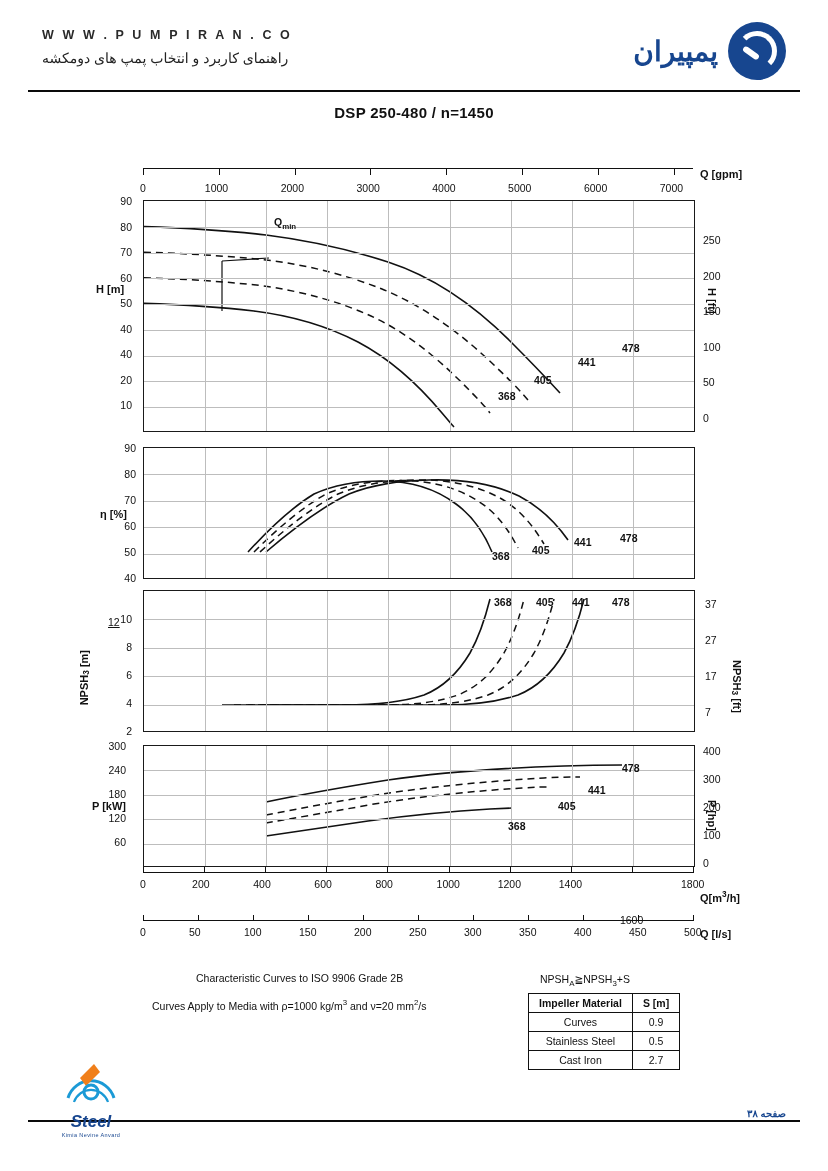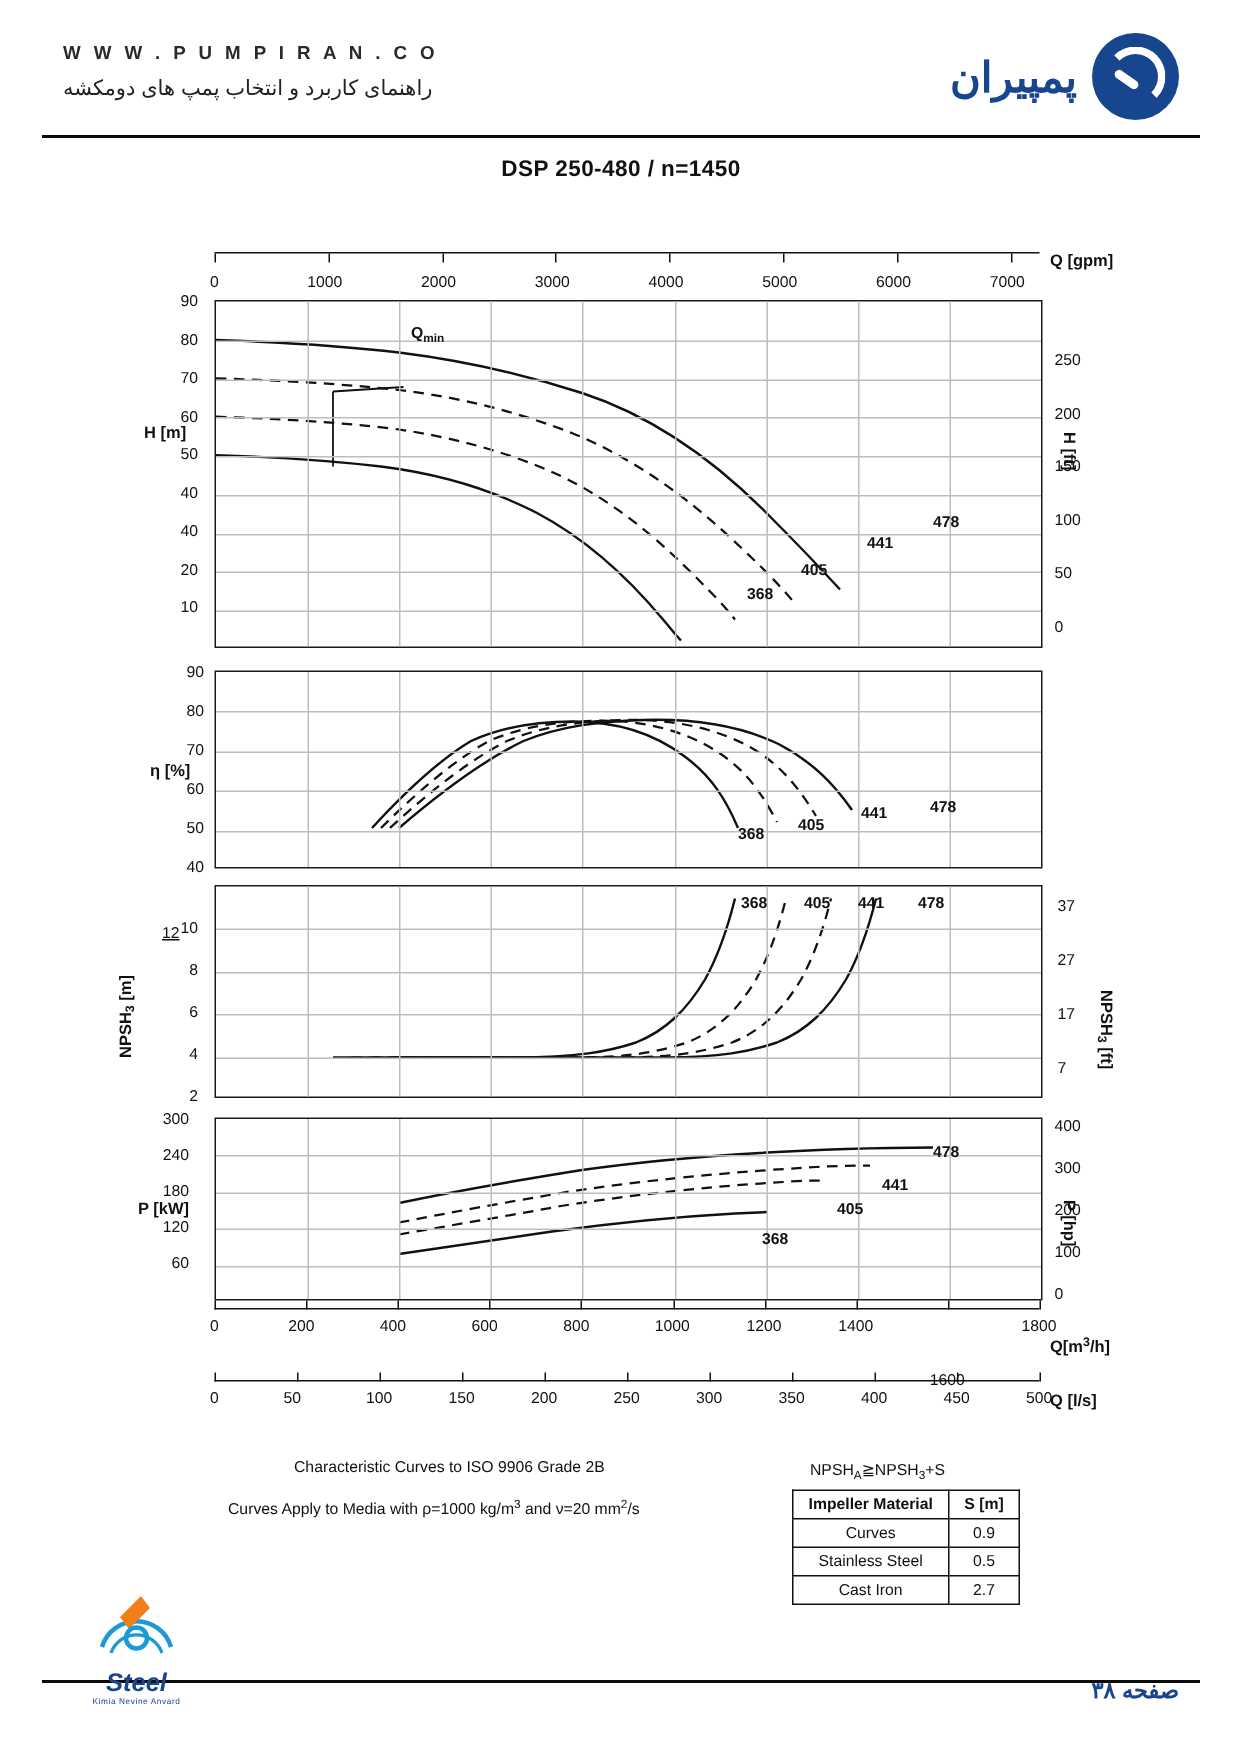--- a/index.html
+++ b/index.html
@@ -40,21 +40,21 @@
   .botaxis .tk{position:absolute;top:-6px;width:1px;height:6px;background:#111;}
 
   
   .foot-txt{position:absolute;font-size:10.5px;color:#111;}
   .mat-table{position:absolute;left:528px;top:993px;border-collapse:collapse;font-size:10.5px;}
   .mat-table td,.mat-table th{border:1px solid #111;padding:3px 10px;text-align:center;font-weight:normal;}
   .mat-table th{font-weight:bold;}
   .npsh-note{position:absolute;left:540px;top:973px;font-size:10.5px;}
 
   .foot-rule{position:absolute;left:28px;top:1120px;width:772px;height:2px;background:#0a0a0a;}
-  .page-num{position:absolute;right:42px;top:1108px;font-size:15px;color:#17468f;font-weight:bold;direction:rtl;margin-top:10px;}
+  .page-num{position:absolute;right:42px;top:1108px;font-size:10px;color:#17468f;font-weight:bold;direction:rtl;}
   .tirgan{position:absolute;left:36px;top:1058px;width:110px;text-align:center;}
   .tirgan-mark{width:62px;height:52px;margin:0 auto;position:relative;}
   .tirgan-name{font-size:17px;color:#17468f;font-weight:bold;font-style:italic;margin-top:2px;}
   .tirgan-sub{font-size:5.5px;color:#17468f;letter-spacing:.4px;}
   sub{font-size:75%;}
   sup{font-size:75%;}
 </style>
 </head>
 <body>
 

